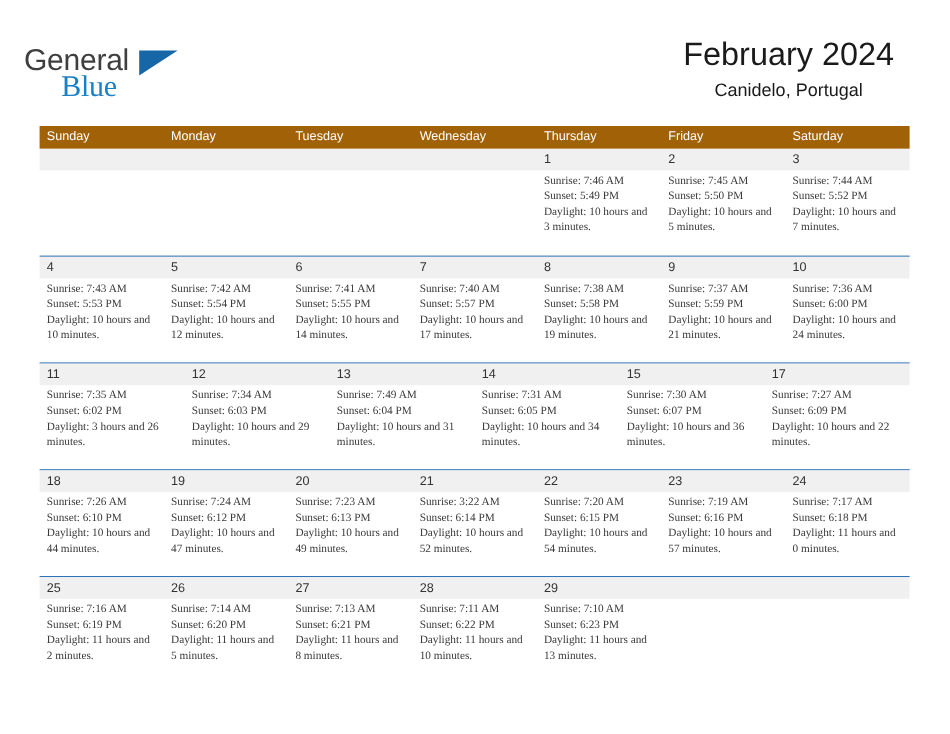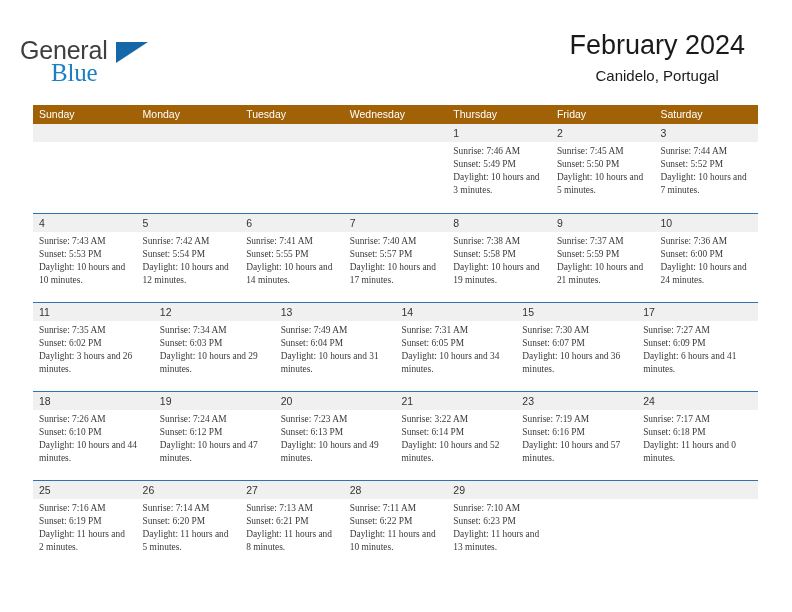--- a/index.html
+++ b/index.html
@@ -327,21 +327,21 @@
               <div>Sunrise: 7:30 AM</div>
               <div>Sunset: 6:07 PM</div>
               <div class="wrap">Daylight: 10 hours and 36 minutes.</div>
             </div>
           </div>
           <div class="day-cell">
             <span class="day-num">17</span>
             <div class="day-info">
               <div>Sunrise: 7:27 AM</div>
               <div>Sunset: 6:09 PM</div>
-              <div class="wrap">Daylight: 6 hours and 41 minutes.</div>
+              <div class="wrap">Daylight: 10 hours and 22 minutes.</div>
             </div>
           </div>
         </div>
         <div class="week-row">
           <div class="week-band"></div>
           <div class="day-cell">
             <span class="day-num">18</span>
             <div class="day-info">
               <div>Sunrise: 7:26 AM</div>
               <div>Sunset: 6:10 PM</div>
@@ -366,20 +366,28 @@
           </div>
           <div class="day-cell">
             <span class="day-num">21</span>
             <div class="day-info">
               <div>Sunrise: 3:22 AM</div>
               <div>Sunset: 6:14 PM</div>
               <div class="wrap">Daylight: 10 hours and 52 minutes.</div>
             </div>
           </div>
           <div class="day-cell">
+            <span class="day-num">22</span>
+            <div class="day-info">
+              <div>Sunrise: 7:20 AM</div>
+              <div>Sunset: 6:15 PM</div>
+              <div class="wrap">Daylight: 10 hours and 54 minutes.</div>
+            </div>
+          </div>
+          <div class="day-cell">
             <span class="day-num">23</span>
             <div class="day-info">
               <div>Sunrise: 7:19 AM</div>
               <div>Sunset: 6:16 PM</div>
               <div class="wrap">Daylight: 10 hours and 57 minutes.</div>
             </div>
           </div>
           <div class="day-cell">
             <span class="day-num">24</span>
             <div class="day-info">

